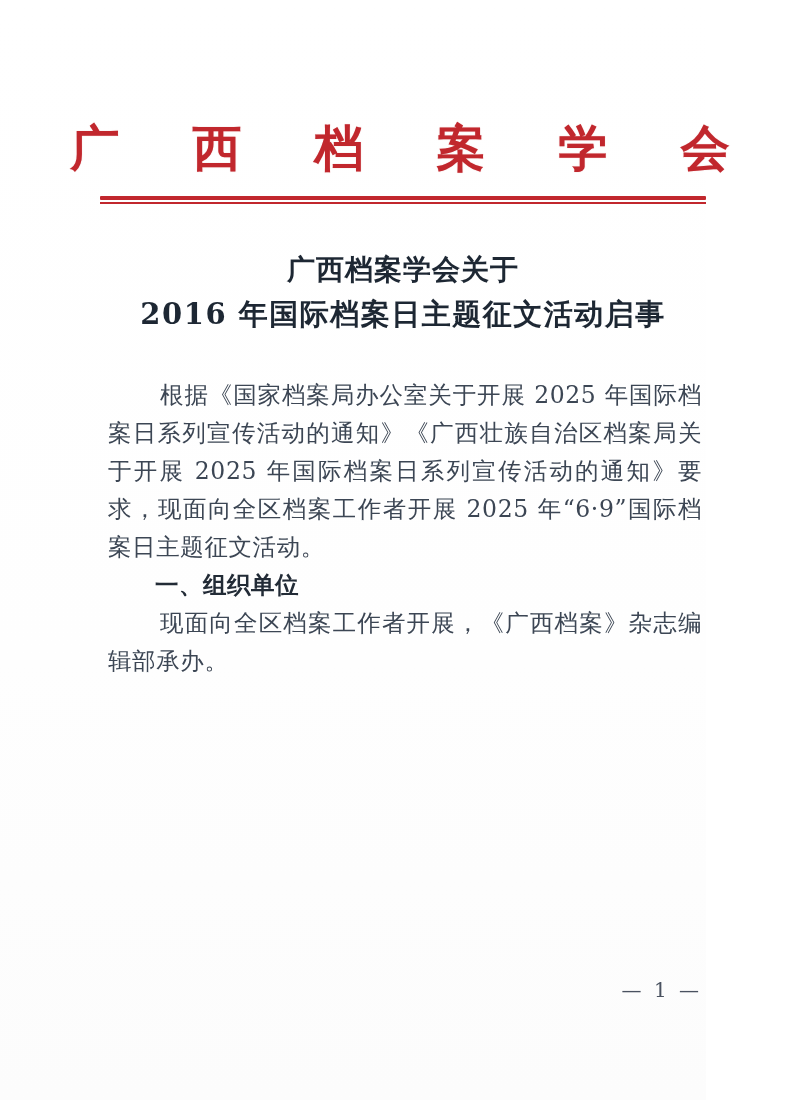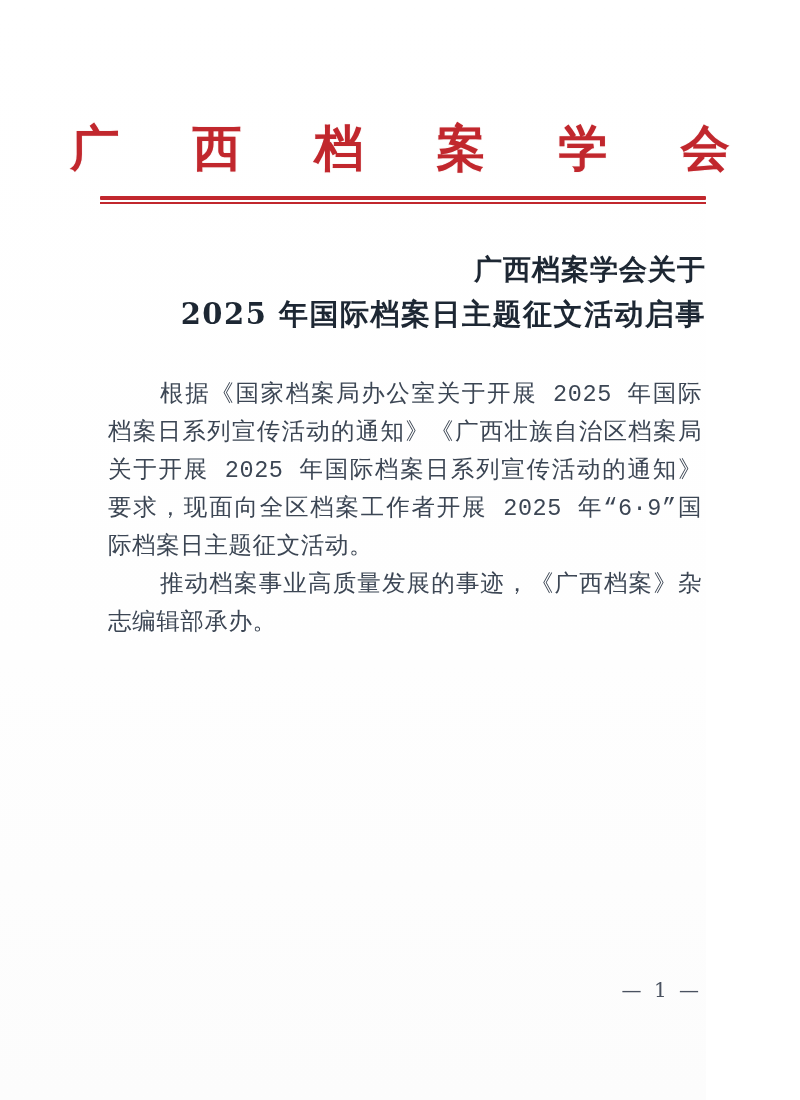--- a/index.html
+++ b/index.html
@@ -75,21 +75,20 @@
     font-family: "DejaVu Serif", "Liberation Serif", serif;
     font-weight: 700;
     color: #1d2733;
     font-size: 28px;
     line-height: 44px;
     letter-spacing: 1px;
   }
   .doc-title-line {
     display: block;
     white-space: nowrap;
-    text-align: right;
   }
   .doc-title-line.line2 {
     font-size: 29px;
     letter-spacing: 1.5px;
   }
 
   
   .body-block {
     position: absolute;
     left: 108px;
@@ -101,21 +100,20 @@
     font-size: 23.5px;
     line-height: 38px;
     color: #3c4654;
     letter-spacing: 0.6px;
     text-align: justify;
     text-justify: inter-character;
     margin: 0;
   }
   .para.indent {
     text-indent: 52px;
-    font-family: Liberation Mono, monospace;
   }
   .section-head {
     font-family: "DejaVu Sans", "Liberation Sans", sans-serif;
     font-size: 23.5px;
     font-weight: 700;
     color: #222b36;
     line-height: 38px;
     letter-spacing: 0.5px;
     margin: 0;
     text-indent: 47px;
@@ -144,27 +142,28 @@
   </div>
 
   <div class="rule-wrap">
     <div class="rule-thick"></div>
     <div class="rule-gap"></div>
     <div class="rule-thin"></div>
   </div>
 
   <div class="doc-title">
     <span class="doc-title-line line1">广西档案学会关于</span>
-    <span class="doc-title-line line2">2025 年国际档案日主题征文活动启事</span>
+    <span class="doc-title-line line2">2016 年国际档案日主题征文活动启事</span>
   </div>
 
   <div class="body-block">
 
     <p class="para indent">根据《国家档案局办公室关于开展 2025 年国际档案日系列宣传活动的通知》《广西壮族自治区档案局关于开展 2025 年国际档案日系列宣传活动的通知》要求，现面向全区档案工作者开展 2025 年“6·9”国际档案日主题征文活动。</p>
 
-    <p class="para indent">推动档案事业高质量发展的事迹，《广西档案》杂志编辑部承办。</p>
+    <h2 class="section-head">一、组织单位</h2>
+    <p class="para indent">现面向全区档案工作者开展，《广西档案》杂志编辑部承办。</p>
 
 
   </div>
 
   <div class="page-number">— 1 —</div>
 
 </div>
 
 </body></html>

